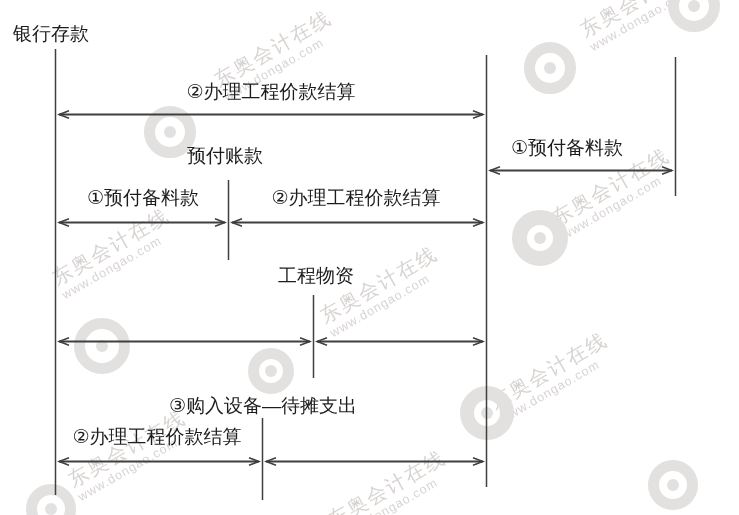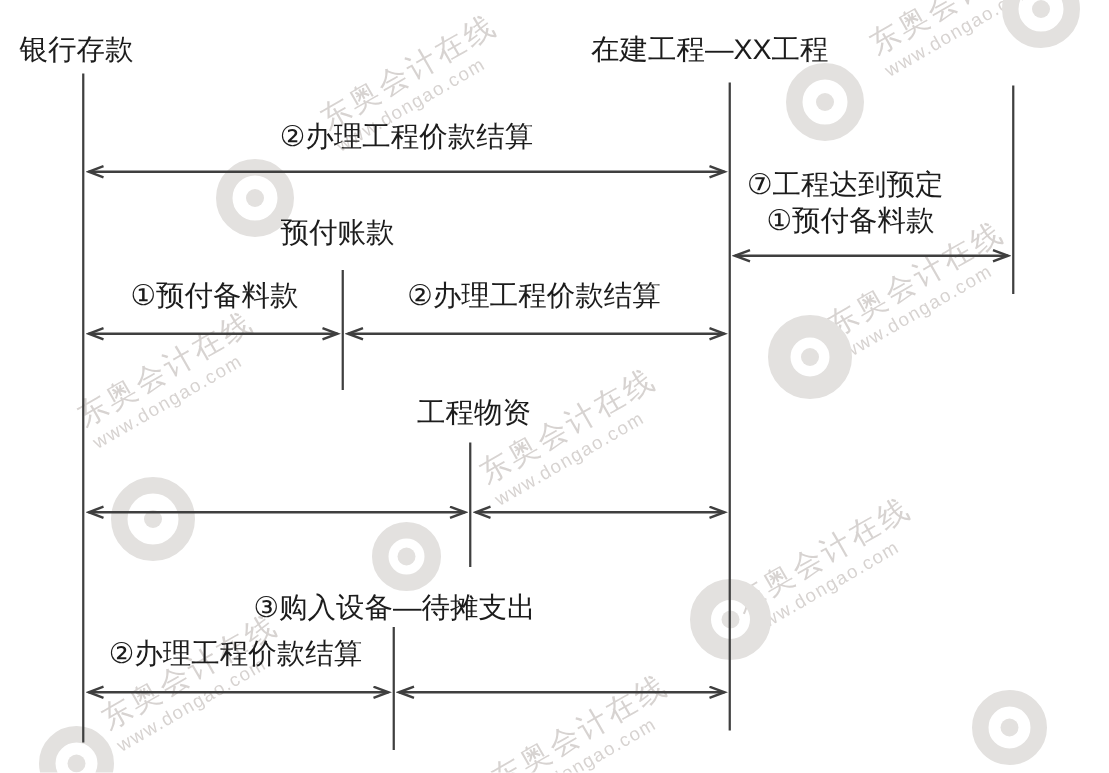--- a/index.html
+++ b/index.html
@@ -131,26 +131,24 @@
     <line class="arrow" x1="490" y1="170.5" x2="672" y2="170.5" marker-start="url(#ah-start)" marker-end="url(#ah-end)"></line>
     <line class="arrow" x1="59" y1="222.5" x2="225" y2="222.5" marker-start="url(#ah-start)" marker-end="url(#ah-end)"></line>
     <line class="arrow" x1="232" y1="222.5" x2="483" y2="222.5" marker-start="url(#ah-start)" marker-end="url(#ah-end)"></line>
     <line class="arrow" x1="59" y1="341.5" x2="310" y2="341.5" marker-start="url(#ah-start)" marker-end="url(#ah-end)"></line>
     <line class="arrow" x1="317" y1="341.5" x2="483" y2="341.5" marker-start="url(#ah-start)" marker-end="url(#ah-end)"></line>
     <line class="arrow" x1="59" y1="461.5" x2="259" y2="461.5" marker-start="url(#ah-start)" marker-end="url(#ah-end)"></line>
     <line class="arrow" x1="266" y1="461.5" x2="483" y2="461.5" marker-start="url(#ah-start)" marker-end="url(#ah-end)"></line>
   </svg>
 
   <div class="lbl" style="left:13px;top:23px">银行存款</div>
-  <div class="lbl" style="left:394px;top:23px">在建工程—XX工程</div>
 
   <div class="lbl ctr" style="left:225px;top:145px">预付账款</div>
   <div class="lbl ctr" style="left:316px;top:265px">工程物资</div>
   <div class="lbl ctr" style="left:263px;top:395px">③购入设备—待摊支出</div>
 
   <div class="lbl ctr" style="left:271px;top:81px">②办理工程价款结算</div>
-  <div class="lbl" style="left:498px;top:113px">⑦工程达到预定</div>
   <div class="lbl" style="left:511px;top:137px">①预付备料款</div>
   <div class="lbl ctr" style="left:143px;top:187px">①预付备料款</div>
   <div class="lbl ctr" style="left:356px;top:187px">②办理工程价款结算</div>
   <div class="lbl ctr" style="left:157px;top:426px">②办理工程价款结算</div>
 
 </div>
 
 </body></html>

